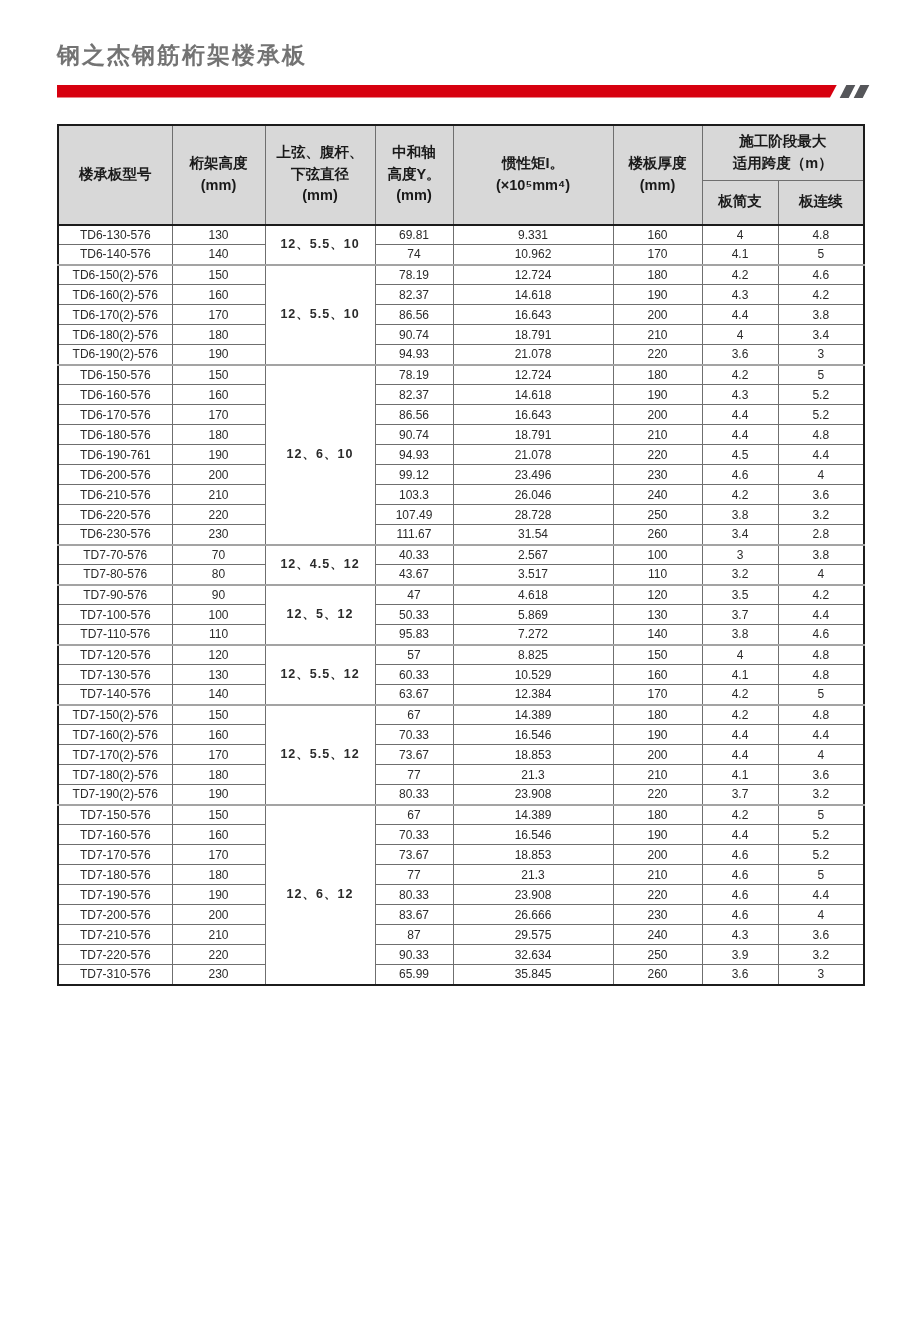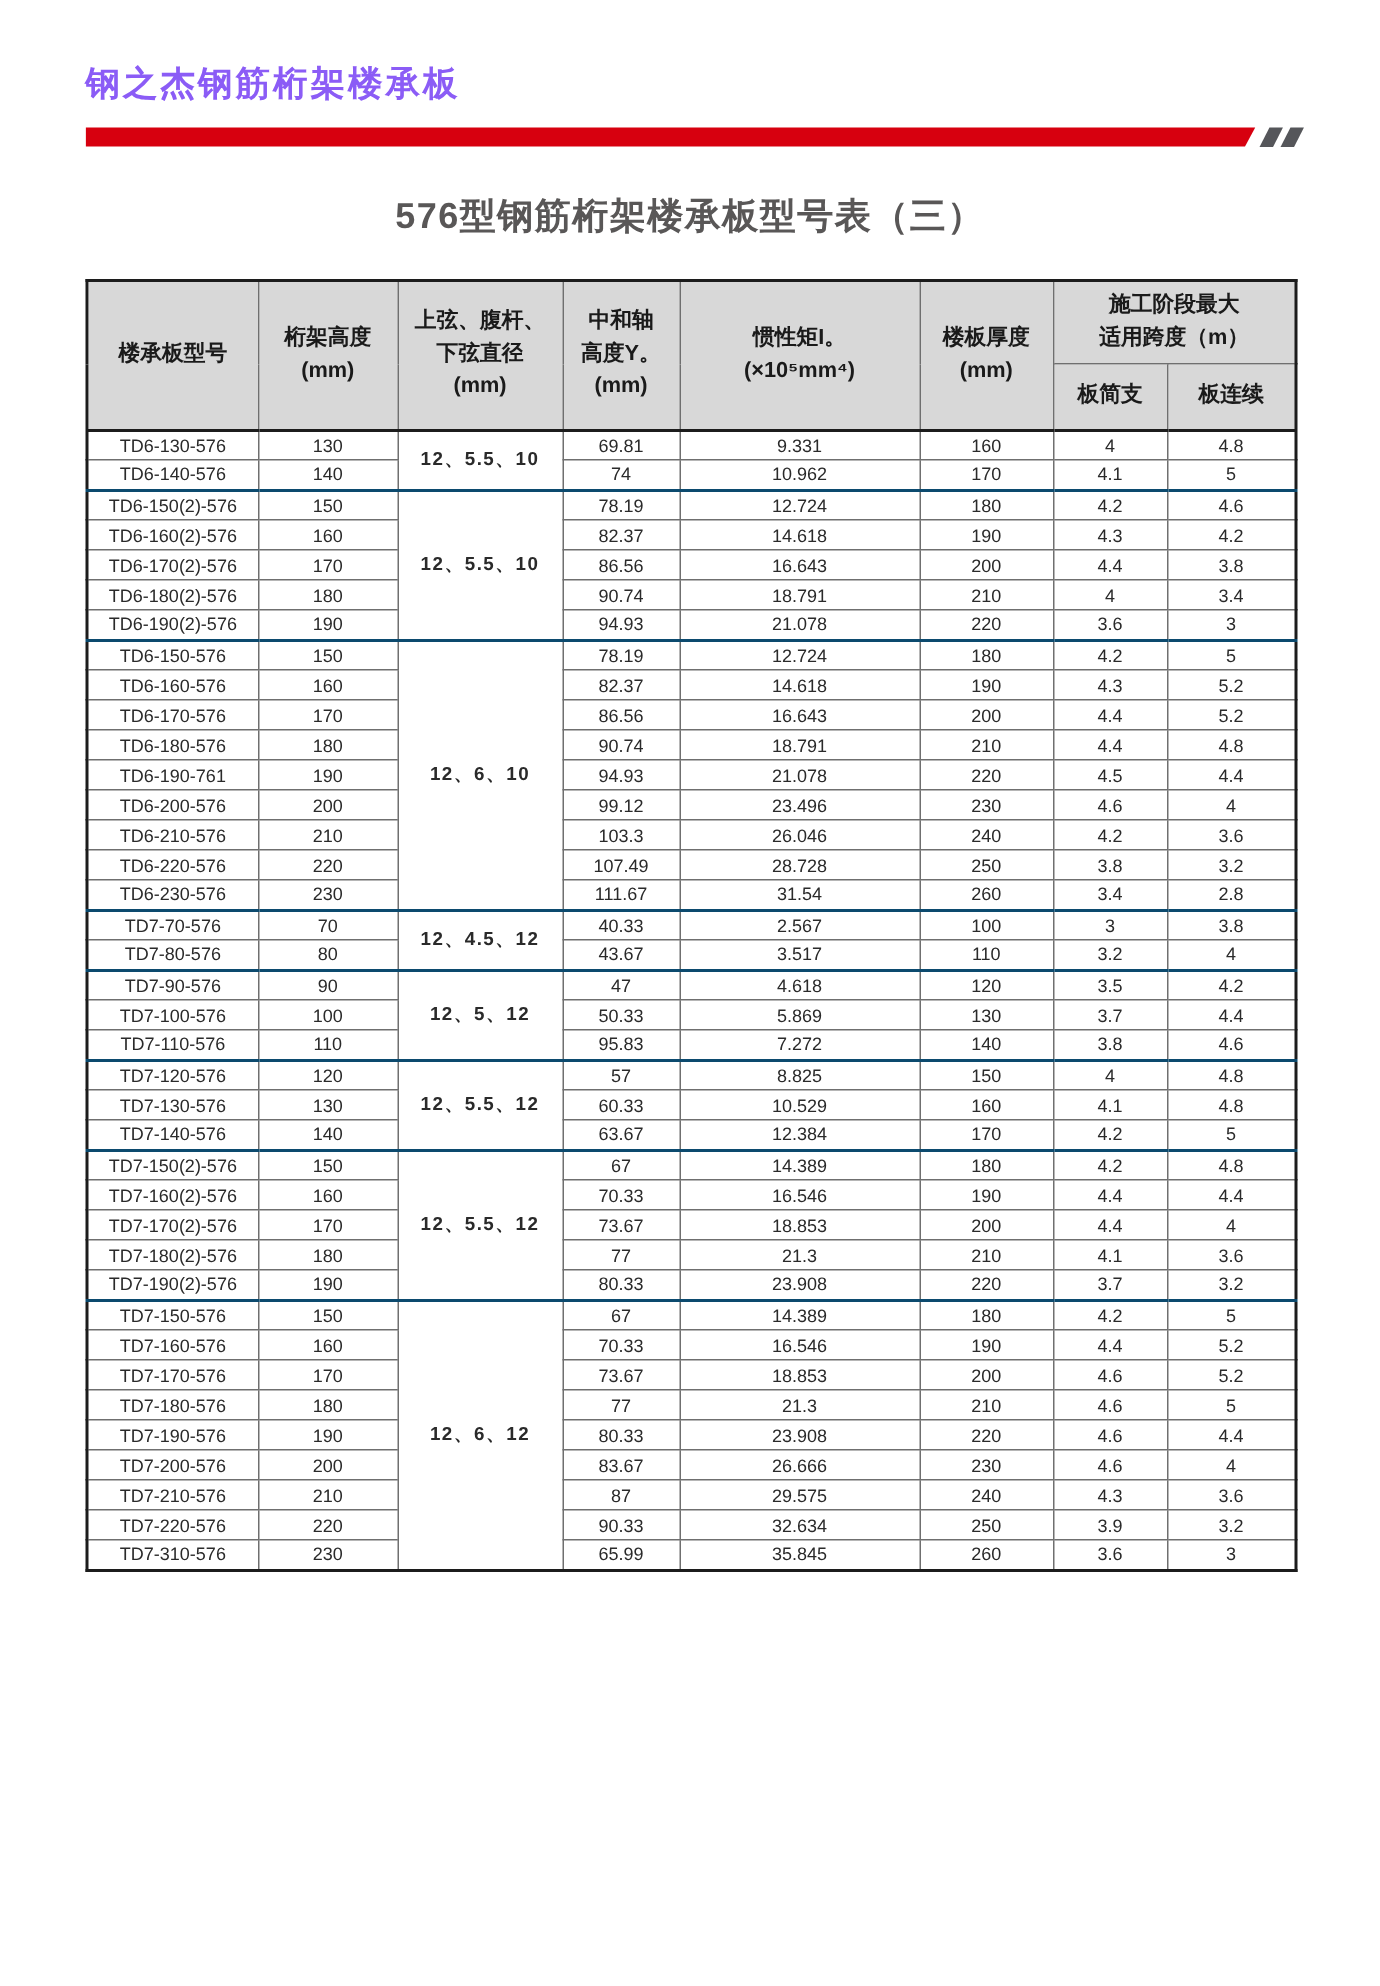--- a/index.html
+++ b/index.html
@@ -7,21 +7,21 @@
   body {
     width:920px; height:1324px; overflow:hidden;
     font-family:"Liberation Sans","DejaVu Sans",sans-serif;
     -webkit-font-smoothing:antialiased;
   }
   .page { position:relative; width:920px; height:1324px; background:#fff; }
 
   
   .brand { padding:42px 57px 0 57px; }
   .brand-title {
-    font-size:23px; font-weight:bold; color:#8b5cf6;
+    font-size:23px; font-weight:bold; color:#737373;
     letter-spacing:2px; line-height:1.2; margin:0;
   }
   .brand-subtitle {
     font-size:15px; font-weight:bold; color:var(--accent,#d7000f);
     margin-top:3px; letter-spacing:0.2px;
   }
 
   
   .accent-row { position:relative; margin:15px 0 0 57px; width:810px; height:13px; }
   .accent-bar {
@@ -59,38 +59,37 @@
     white-space:pre-line; line-height:1.5; padding:2px 1px;
   }
   thead tr.hrow1 { height:56px; }
   thead tr.hrow2 { height:44px; }
   tbody td {
     height:20px; font-size:12px; color:#2a2a2a; padding:0 2px;
     background:#fff; line-height:1;
   }
   tbody td.diam { font-size:12.5px; letter-spacing:1px;font-weight:bold; }
   tbody tr:first-child td { border-top:2px solid #1c1c1c; }
-  tbody tr.group-start td { border-top:2px solid #0c4a6e; }
+  tbody tr.group-start td { border-top:2px solid #a3a3a3; }
 </style>
 </head>
 <body>
 
 <div class="page">
 
   <div class="brand">
     <h1 class="brand-title">钢之杰钢筋桁架楼承板</h1>
   </div>
 
   <div class="accent-row">
     <div class="accent-bar"></div>
     <div class="slash s1"></div>
     <div class="slash s2"></div>
   </div>
 
-  <h2 class="page-title">576型钢筋桁架楼承板型号表（三）</h2>
 
   <table class="spec">
     <colgroup>
       <col style="width:114px">
         <col style="width:93px">
         <col style="width:110px">
       <col style="width:78px">
         <col style="width:160px">
         <col style="width:89px">
       <col style="width:76px">

